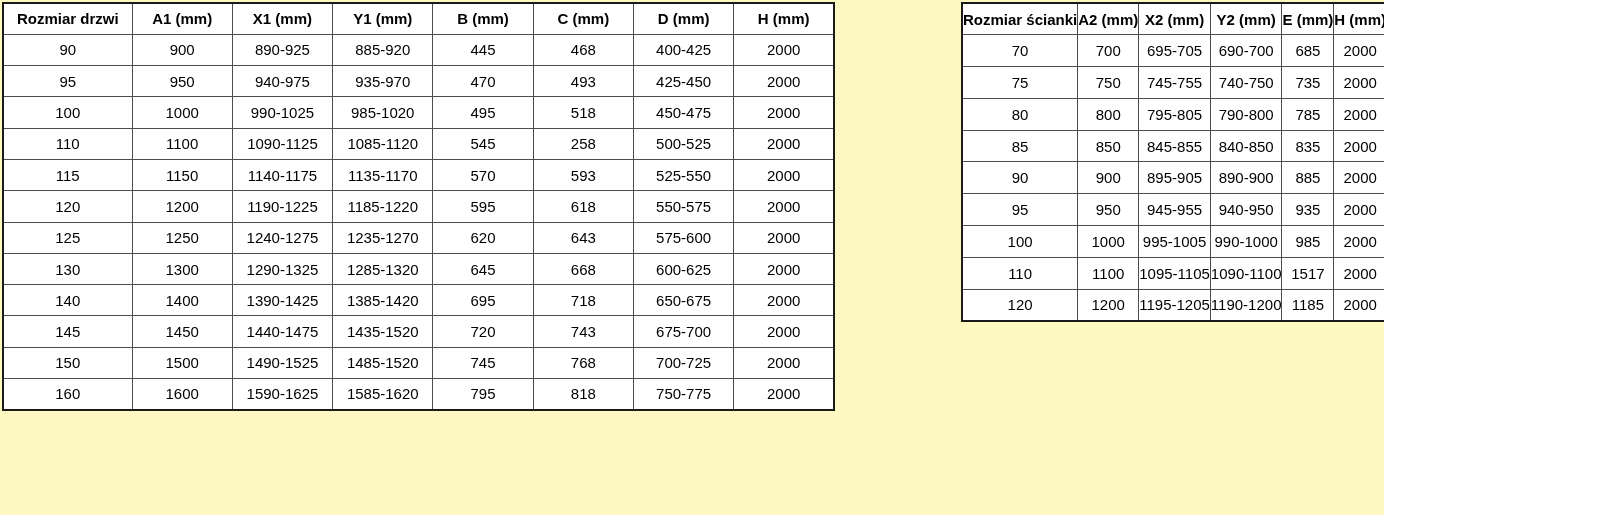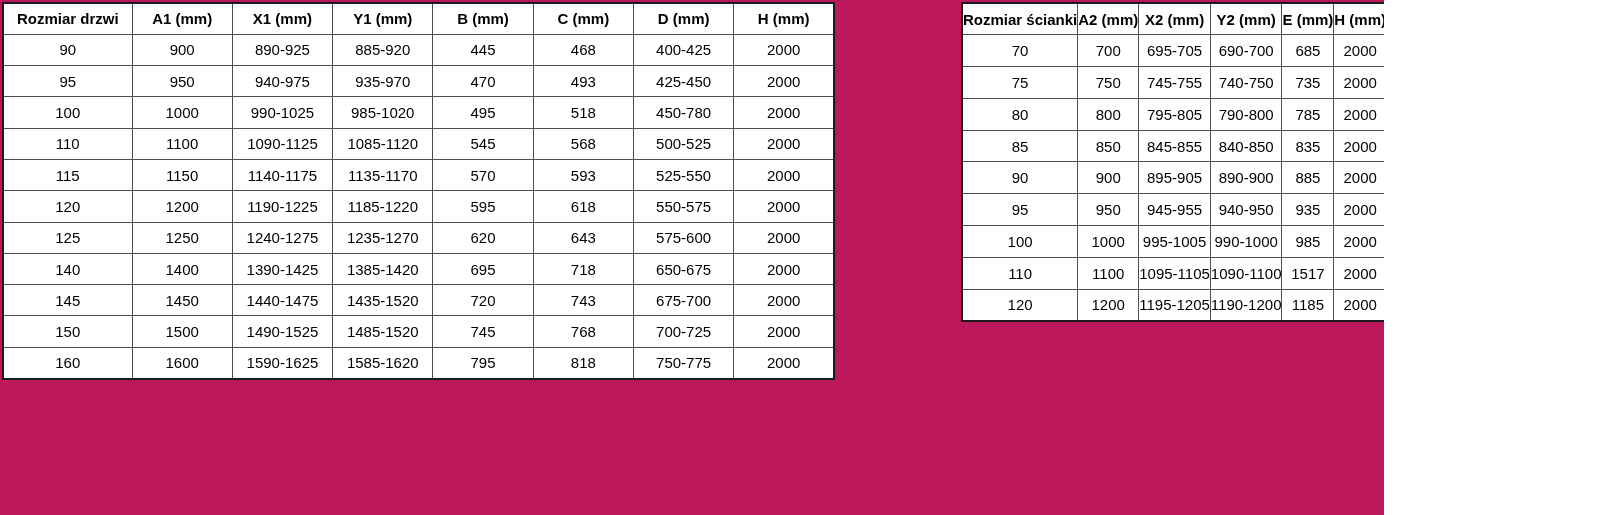--- a/index.html
+++ b/index.html
@@ -4,21 +4,21 @@
 <style>
   html, body {
     margin: 0;
     padding: 0;
     background: #ffffff;
   }
   #canvas {
     position: relative;
     width: 1384px;
     height: 515px;
-    background: #be185d;
+    background: #fef9c3;
     font-family: "Liberation Sans", sans-serif;
     overflow: hidden;
   }
   table.spec {
     position: absolute;
     border-collapse: collapse;
     table-layout: fixed;
     background: #ffffff;
     border: 2px solid #1a1a1a;
   }
@@ -99,30 +99,30 @@
           <td>425-450</td>
           <td>2000</td>
         </tr>
         <tr>
           <td>100</td>
           <td>1000</td>
           <td>990-1025</td>
           <td>985-1020</td>
           <td>495</td>
           <td>518</td>
-          <td>450-780</td>
+          <td>450-475</td>
           <td>2000</td>
         </tr>
         <tr>
           <td>110</td>
           <td>1100</td>
           <td>1090-1125</td>
           <td>1085-1120</td>
           <td>545</td>
-          <td>568</td>
+          <td>258</td>
           <td>500-525</td>
           <td>2000</td>
         </tr>
         <tr>
           <td>115</td>
           <td>1150</td>
           <td>1140-1175</td>
           <td>1135-1170</td>
           <td>570</td>
           <td>593</td>
@@ -143,20 +143,30 @@
           <td>125</td>
           <td>1250</td>
           <td>1240-1275</td>
           <td>1235-1270</td>
           <td>620</td>
           <td>643</td>
           <td>575-600</td>
           <td>2000</td>
         </tr>
         <tr>
+          <td>130</td>
+          <td>1300</td>
+          <td>1290-1325</td>
+          <td>1285-1320</td>
+          <td>645</td>
+          <td>668</td>
+          <td>600-625</td>
+          <td>2000</td>
+        </tr>
+        <tr>
           <td>140</td>
           <td>1400</td>
           <td>1390-1425</td>
           <td>1385-1420</td>
           <td>695</td>
           <td>718</td>
           <td>650-675</td>
           <td>2000</td>
         </tr>
         <tr>

